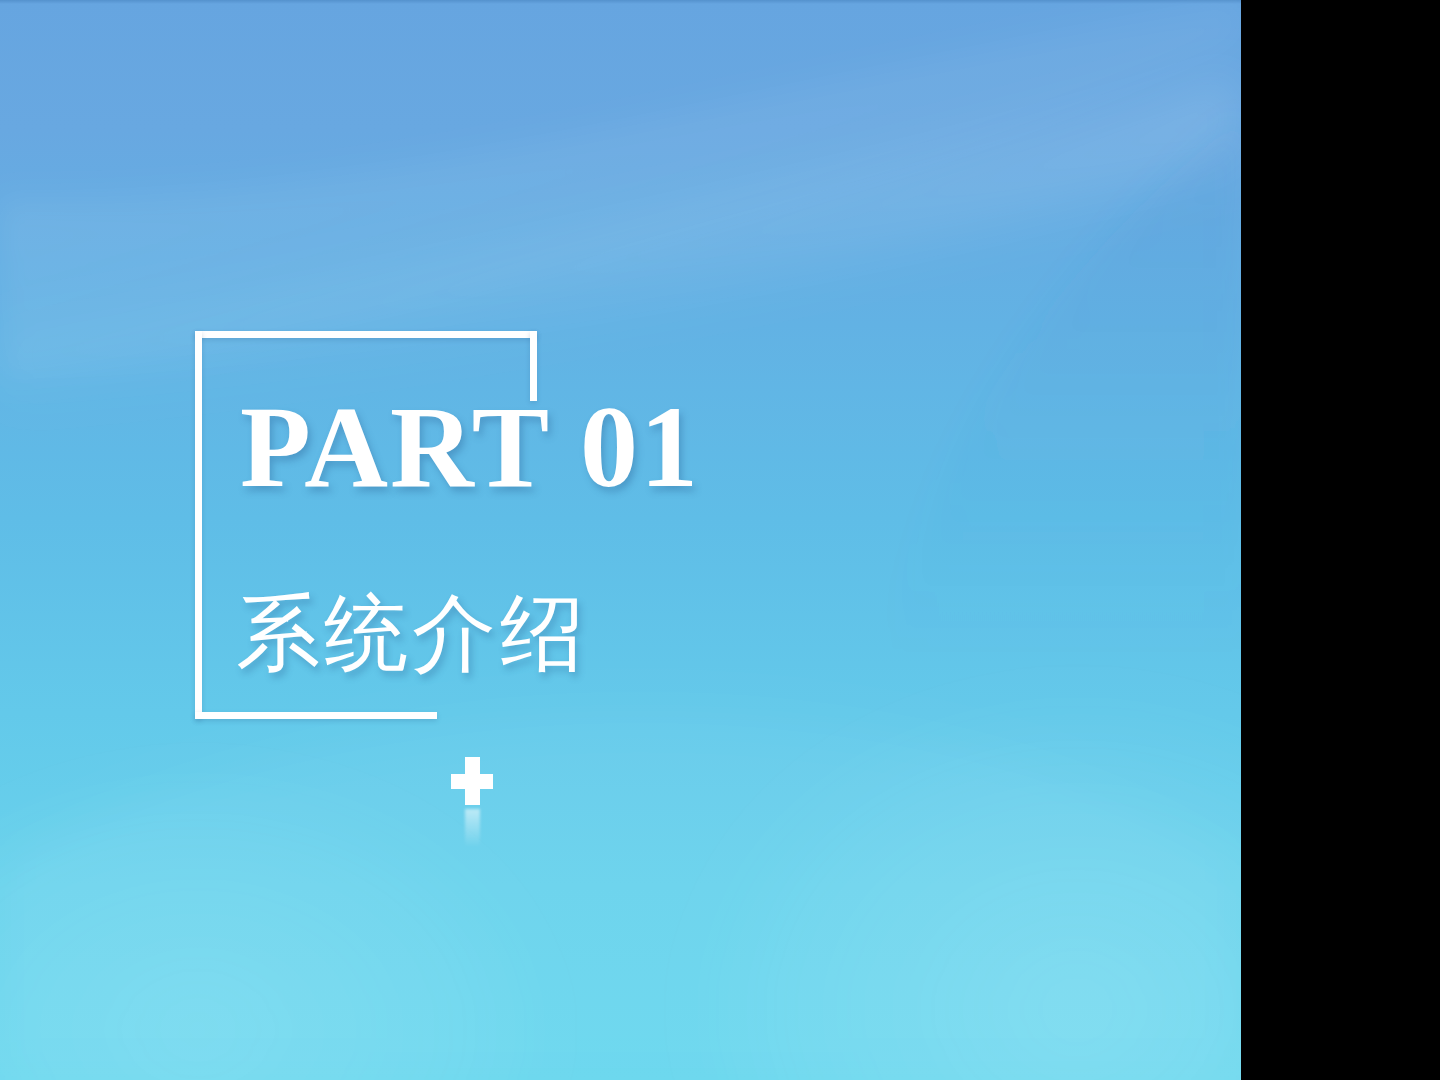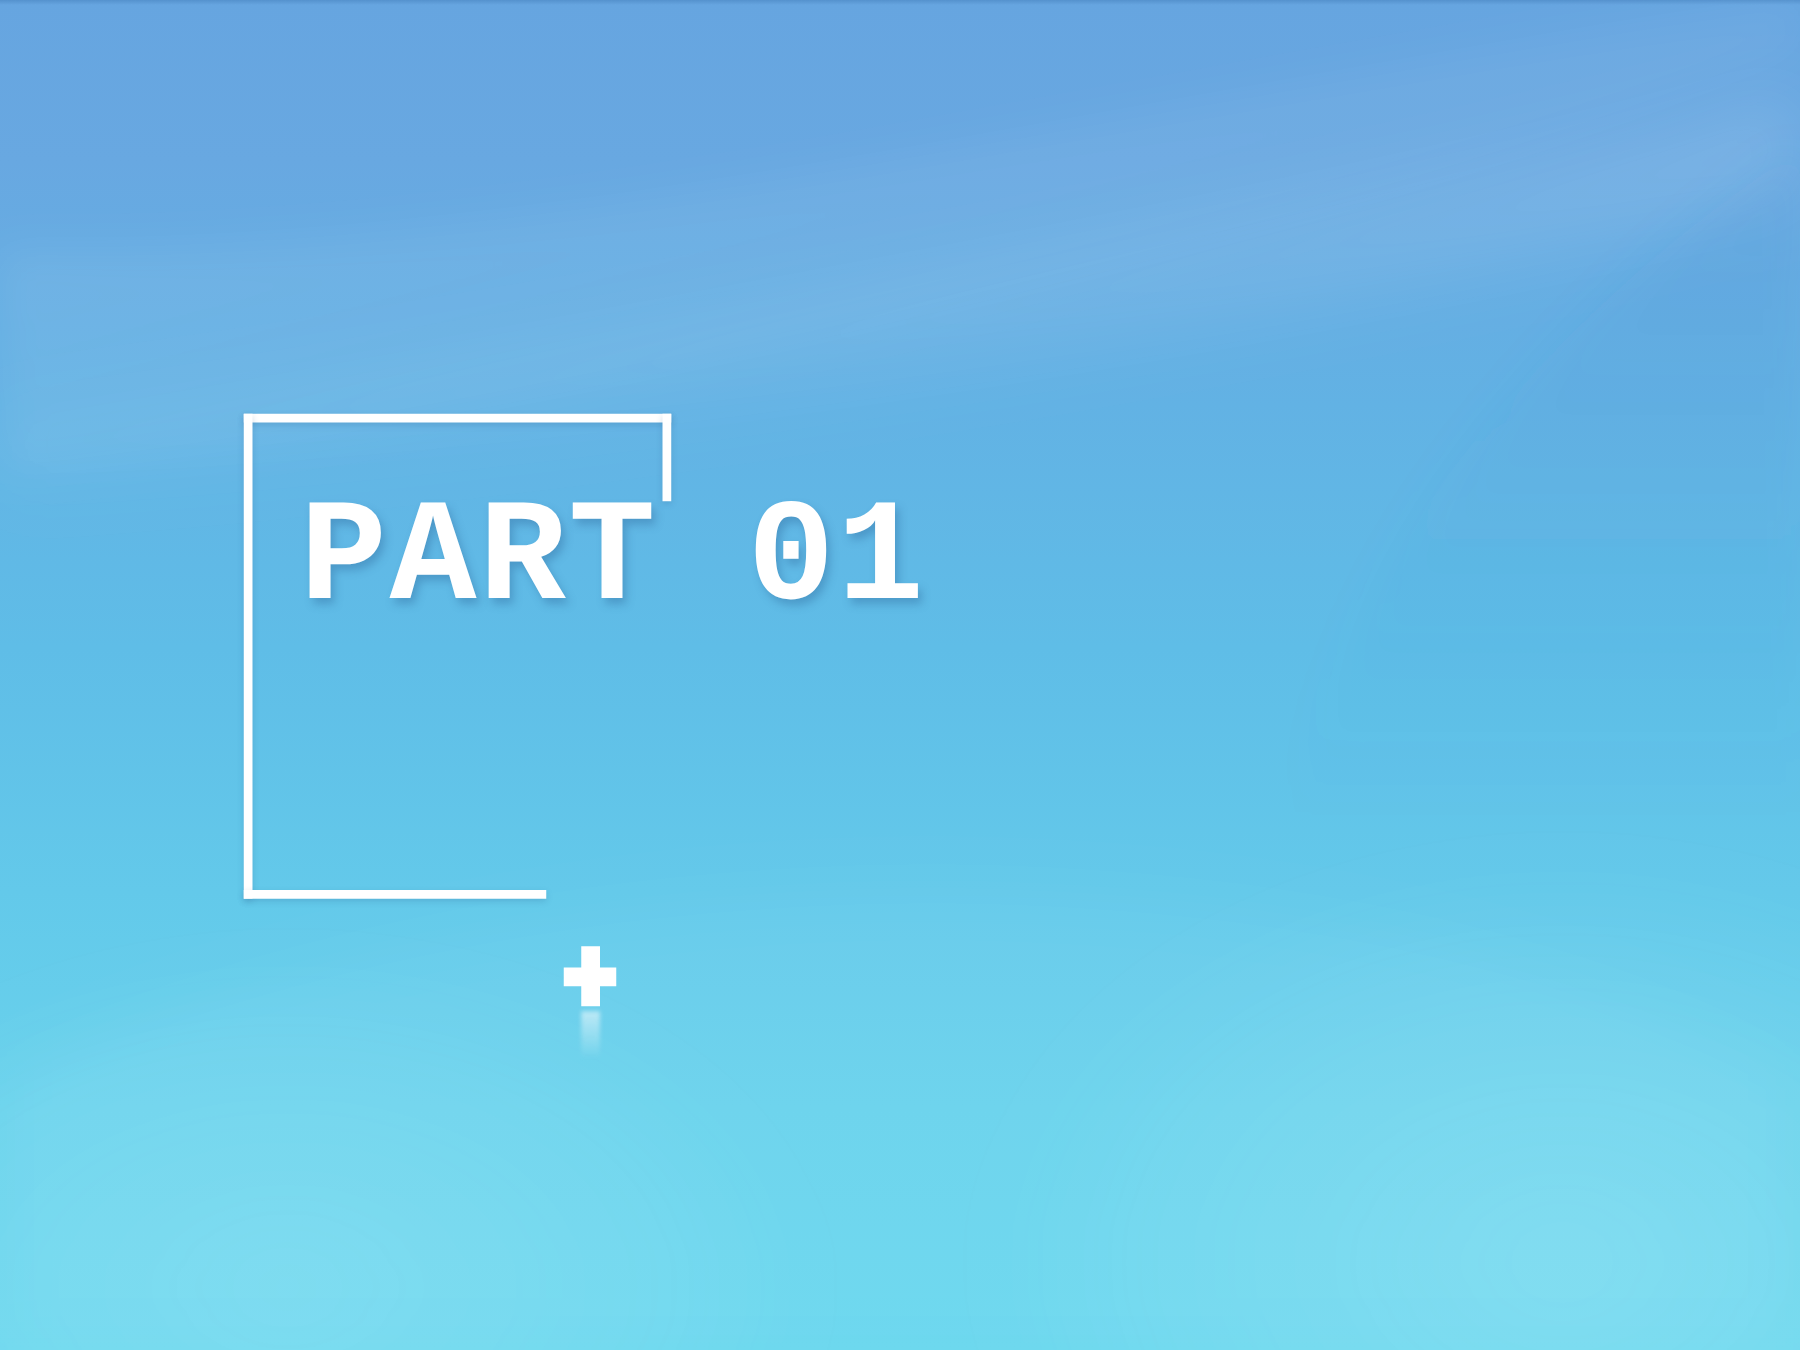--- a/index.html
+++ b/index.html
@@ -2,24 +2,24 @@
 <html><head>
 <meta charset="utf-8">
 <style>
   html, body {
     margin: 0;
     padding: 0;
     background: #000;
   }
   #slide {
     position: relative;
-    width: 1440px;
+    width: 1241px;
     height: 1080px;
     overflow: hidden;
-    font-family: Liberation Mono, monospace;
+    font-family: Liberation Serif, serif;
     background: linear-gradient(to bottom,
         #66a5e0 0%,
         #68a8e1 12%,
         #62b2e4 30%,
         #5fbde7 48%,
         #63c9ea 66%,
         #67d2ec 82%,
         #69d7ee 100%);
   }
 
@@ -206,20 +206,21 @@
 
   <div class="frame">
     <div class="seg seg-top"></div>
     <div class="seg seg-right"></div>
     <div class="seg seg-left"></div>
     <div class="seg seg-bottom"></div>
   </div>
 
   <div class="title-part">PART 01</div>
 
+  <div class="title-sub">系统介绍</div>
 
   <div class="plus-wrap">
     <div class="plus">
       <div class="bar-h"></div>
       <div class="bar-v"></div>
     </div>
     <div class="plus-reflection"></div>
   </div>
 
 </div>

